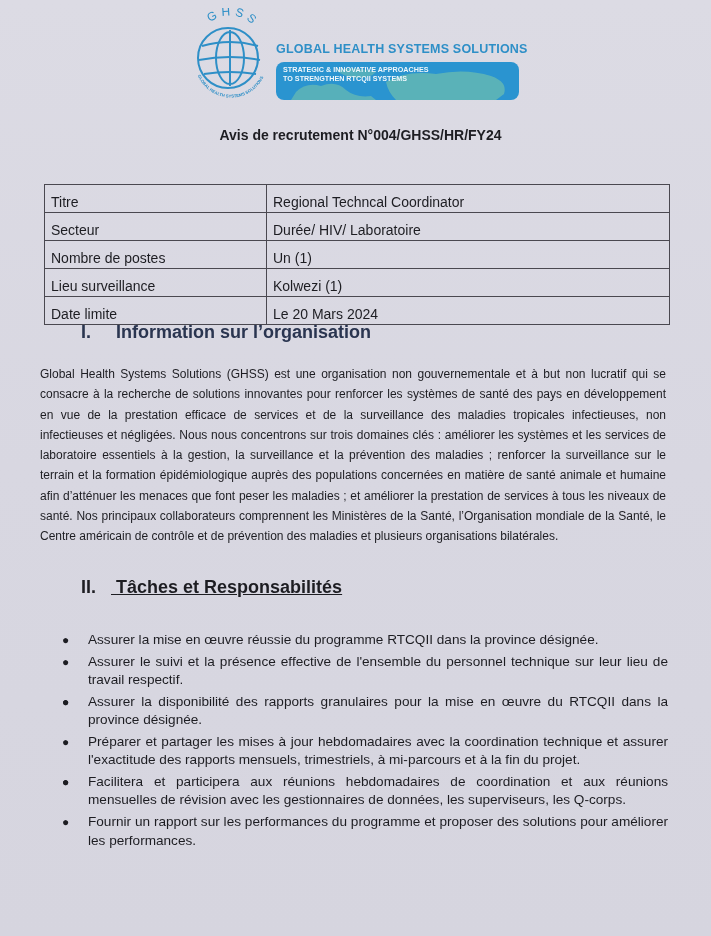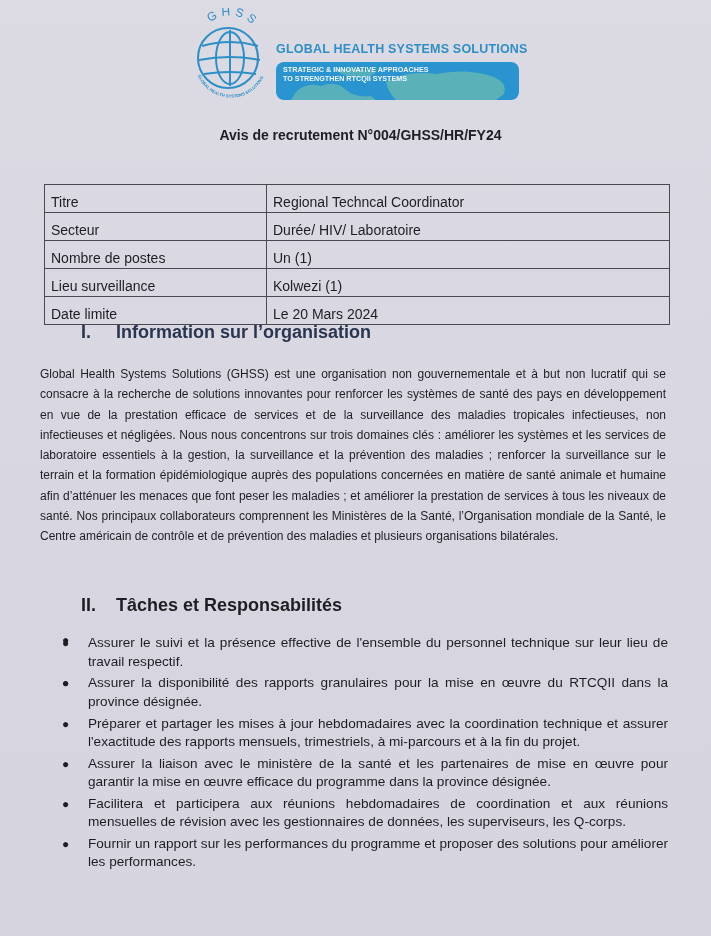--- a/index.html
+++ b/index.html
@@ -29,21 +29,21 @@
   
   table.info { position:absolute; left:44px; top:184px; width:626px;
     border-collapse:collapse; font-size:14px; }
   table.info td { border:1px solid #4a4850; height:19px; padding:8px 0 0 6px; line-height:18px;
     vertical-align:top; }
   table.info td.k { width:215px; }
 
   .sec-head { position:absolute; left:61px; font-size:18px; font-weight:bold; color:#2a3550;margin-left:20px; }
   .sec-head .num { display:inline-block; width:30px; }
   .sec1 { top:322px; }
-  .sec2 { top:595px; color:#1d1d22; }
+  .sec2 { top:577px; color:#1d1d22;text-decoration:underline; }
 
   .para { position:absolute; left:40px; top:364px; width:626px; font-size:12px;
     line-height:20.3px; text-align:justify; }
 
   ul.tasks { position:absolute; left:62px; top:631px; width:606px; margin:0; padding:0; list-style:none;
     font-size:13.6px; line-height:18.4px; }
   ul.tasks li { position:relative; padding-left:26px; text-align:justify; margin-bottom:3.3px; }
   ul.tasks li .bullet { position:absolute; left:0; top:0; font-size:12px; }
 </style>
 </head>
@@ -119,23 +119,23 @@
   </div>
 
   <p class="para" style="margin:0;">Global Health Systems Solutions (GHSS) est une organisation non gouvernementale et à but non lucratif qui se consacre à la recherche de solutions innovantes pour renforcer les systèmes de santé des pays en développement en vue de la prestation efficace de services et de la surveillance des maladies tropicales infectieuses, non infectieuses et négligées. Nous nous concentrons sur trois domaines clés : améliorer les systèmes et les services de laboratoire essentiels à la gestion, la surveillance et la prévention des maladies ; renforcer la surveillance sur le terrain et la formation épidémiologique auprès des populations concernées en matière de santé animale et humaine afin d’atténuer les menaces que font peser les maladies ; et améliorer la prestation de services à tous les niveaux de santé. Nos principaux collaborateurs comprennent les Ministères de la Santé, l’Organisation mondiale de la Santé, le Centre américain de contrôle et de prévention des maladies et plusieurs organisations bilatérales.</p>
 
   <div class="sec-head sec2">
     <span class="num">II.</span>
     <span>Tâches et Responsabilités</span>
   </div>
 
   <ul class="tasks">
-    <li><span class="bullet">●</span></li>
+    <li><span class="bullet">●</span><span>Assurer la mise en œuvre réussie du programme RTCQII dans la province désignée.</span></li>
     <li><span class="bullet">●</span><span>Assurer le suivi et la présence effective de l'ensemble du personnel technique sur leur lieu de travail respectif.</span></li>
     <li><span class="bullet">●</span></li>
     <li><span class="bullet">●</span><span>Assurer la disponibilité des rapports granulaires pour la mise en œuvre du RTCQII dans la province désignée.</span></li>
     <li><span class="bullet">●</span><span>Préparer et partager les mises à jour hebdomadaires avec la coordination technique et assurer l'exactitude des rapports mensuels, trimestriels, à mi-parcours et à la fin du projet.</span></li>
-    <li><span class="bullet">●</span><span>Assurer la liaison avec le ministère de la santé et les partenaires de mise en œuvre pour garantir la mise en œuvre efficace du programme dans la province désignée.</span></li>
+    <li><span class="bullet">●</span></li>
     <li><span class="bullet">●</span><span>Facilitera et participera aux réunions hebdomadaires de coordination et aux réunions mensuelles de révision avec les gestionnaires de données, les superviseurs, les Q-corps.</span></li>
     <li><span class="bullet">●</span><span>Fournir un rapport sur les performances du programme et proposer des solutions pour améliorer les performances.</span></li>
   </ul>
 
 </div>
 
 </body></html>

